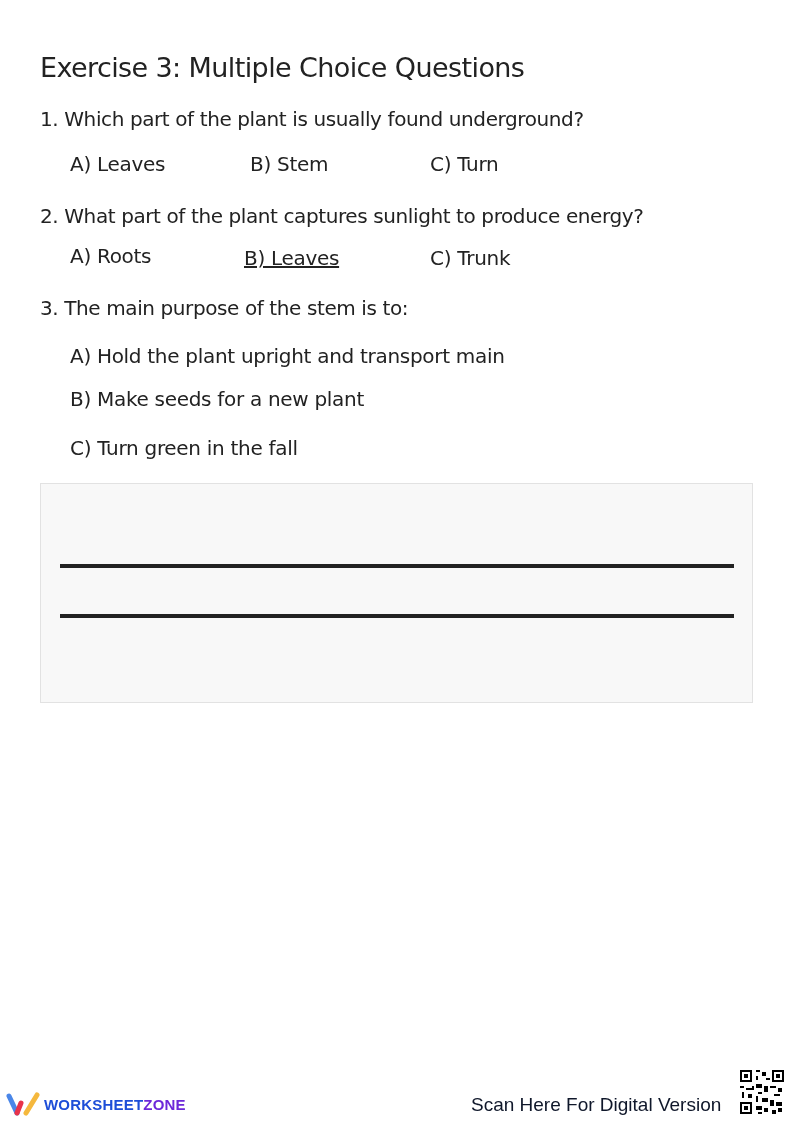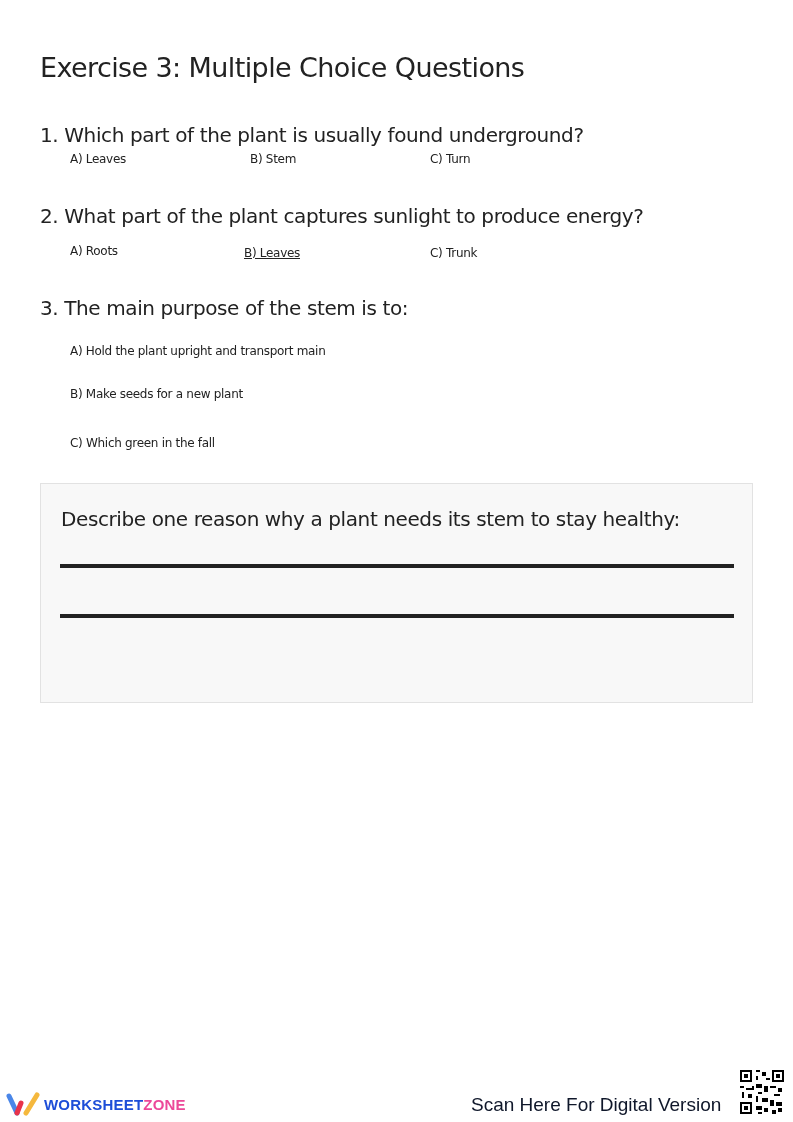--- a/index.html
+++ b/index.html
@@ -1,54 +1,53 @@
 <!DOCTYPE html>
 <html><head>
 <meta charset="utf-8">
 <style>
   html, body { margin: 0; padding: 0; background: #ffffff; }
   body { width: 793px; height: 1122px; position: relative; overflow: hidden;
          font-family: "DejaVu Sans", sans-serif; color: #222222; }
   .abs { position: absolute; white-space: nowrap; }
   .title { left: 40px; top: 52px; font-size: 27px; letter-spacing: -0.6px; }
   .q { left: 40px; font-size: 20px; letter-spacing: -0.4px; }
-  .opt { font-size: 12px; letter-spacing: -0.3px; }
+  .opt { font-size: 20px; letter-spacing: -0.3px; }
   .box { left: 40px; top: 483px; width: 711px; height: 218px;
          background: #f8f8f8; border: 1px solid #e2e2e2; }
   .box-prompt { position: absolute; left: 20px; top: 23px; font-size: 20px; letter-spacing: -0.4px; white-space: nowrap; }
   .line { position: absolute; left: 19px; width: 674px; height: 4px; background: #222222; }
   .logo { left: 6px; top: 1091px; display: flex; align-items: center; }
   .logo-text { font-family: "Liberation Sans", sans-serif; font-weight: bold; font-size: 15px; margin-left: 4px; letter-spacing: 0.2px; }
   .logo-text .w1 { color: #1d4ed8; }
-  .logo-text .w2 { color: #ec4899; }
+  .logo-text .w2 { color: #6d28d9; }
   .scan { left: 471px; top: 1094px; font-family: "Liberation Sans", sans-serif; font-size: 19px; color: #0f172a; }
   .qr { left: 738px; top: 1068px; width: 48px; height: 48px; }
 </style>
 </head>
 <body>
 
 <div class="abs title">Exercise 3: Multiple Choice Questions</div>
 
-<div class="abs q" style="top:123px;text-align:right;">1. Which part of the plant is usually found underground?</div>
+<div class="abs q" style="top:107px;text-align:right;">1. Which part of the plant is usually found underground?</div>
 <div class="abs opt" style="left:70px; top:152px;">A) Leaves</div>
 <div class="abs opt" style="left:250px; top:152px;">B) Stem</div>
 <div class="abs opt" style="left:430px; top:152px;">C) Turn</div>
 
 <div class="abs q" style="top:204px;">2. What part of the plant captures sunlight to produce energy?</div>
 <div class="abs opt" style="left:70px; top:244px;">A) Roots</div>
 <div class="abs opt" style="left:244px; top:246px;text-decoration:underline;">B) Leaves</div>
 <div class="abs opt" style="left:430px; top:246px;">C) Trunk</div>
 
 <div class="abs q" style="top:296px;">3. The main purpose of the stem is to:</div>
 <div class="abs opt" style="left:70px; top:344px;">A) Hold the plant upright and transport main</div>
 <div class="abs opt" style="left:70px; top:387px;text-align:right;">B) Make seeds for a new plant</div>
-<div class="abs opt" style="left:70px; top:436px;">C) Which green in the fall</div>
+<div class="abs opt" style="left:70px; top:436px;">C) Turn green in the fall</div>
 
 <div class="abs box">
-  <div class="box-prompt">Describe one reason why a plant needs its stem to stay healthy:</div>
   <div class="line" style="top:80px;"></div>
   <div class="line" style="top:130px;"></div>
 </div>
 
 <div class="abs logo">
   <svg width="34" height="26" viewBox="0 0 34 26">
     <path d="M3 5 L11 22" stroke="#4a86e8" stroke-width="5" stroke-linecap="round" fill="none"></path>
     <path d="M11 22 L15 12" stroke="#e8334a" stroke-width="5" stroke-linecap="round" fill="none"></path>
     <path d="M20 22 L31 4" stroke="#f5b83d" stroke-width="5" stroke-linecap="round" fill="none"></path>
   </svg>

